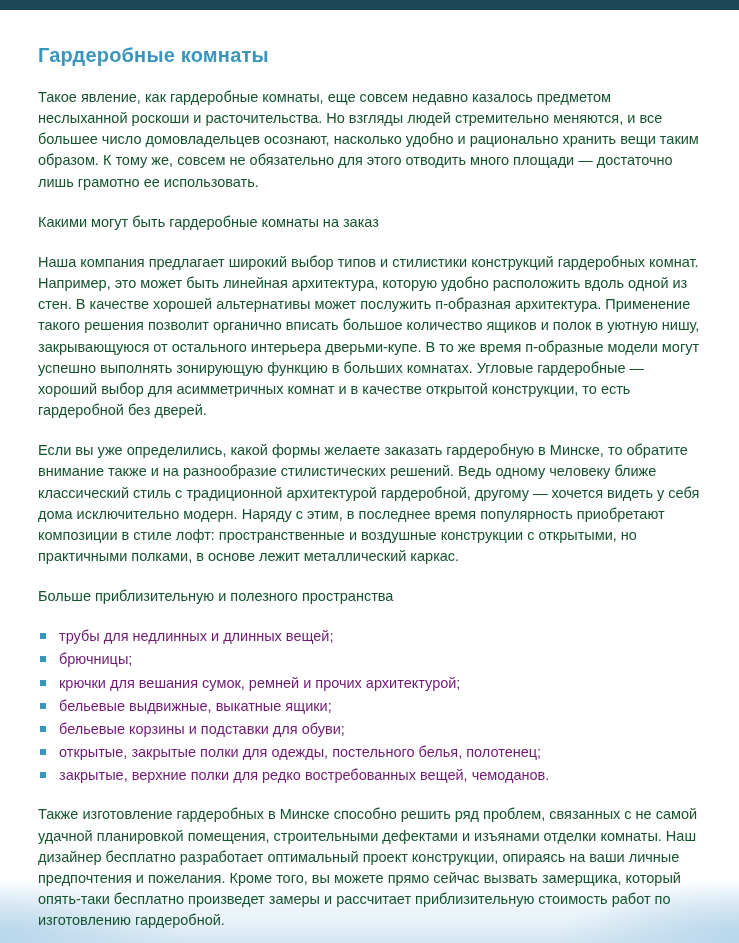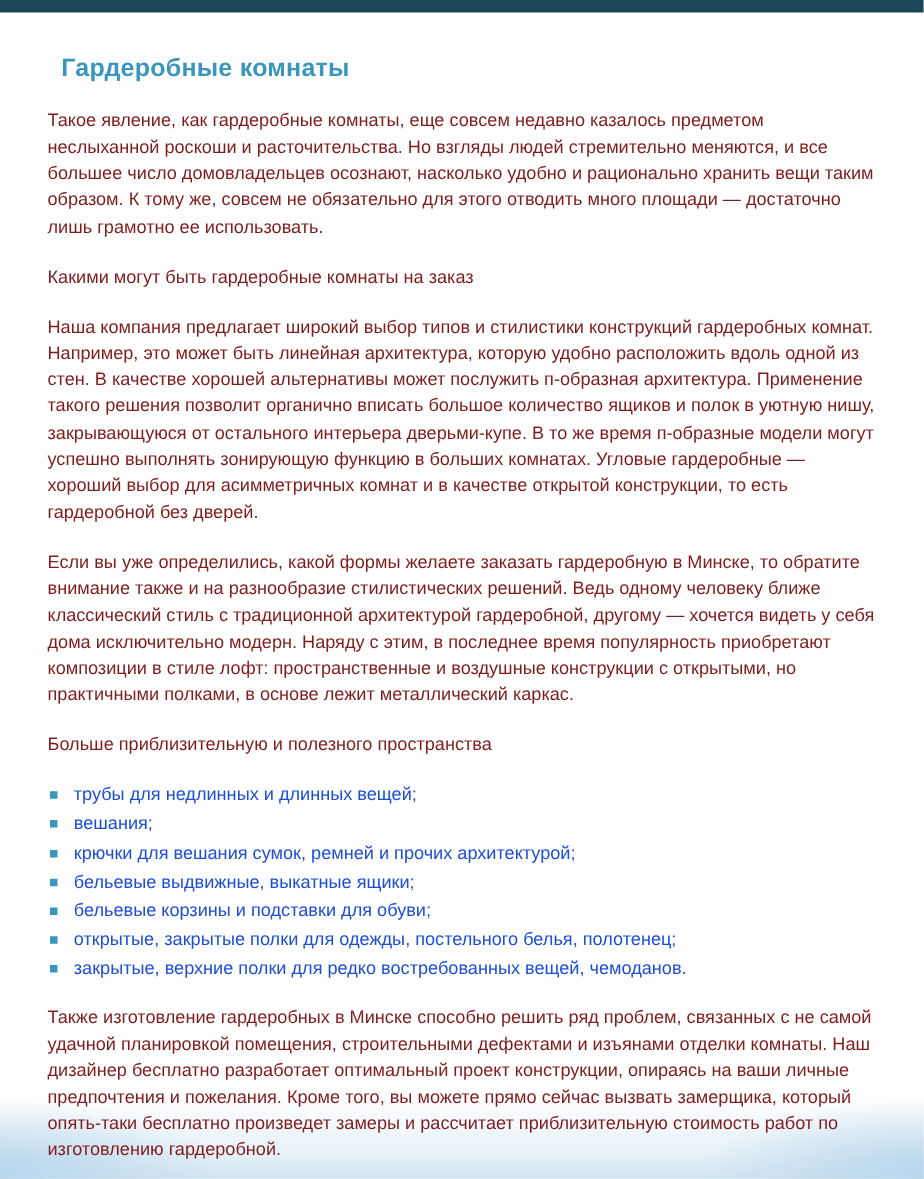--- a/index.html
+++ b/index.html
@@ -22,45 +22,45 @@
     position: absolute;
     top: 0; left: 0;
     width: 100%;
     height: 10px;
     background: #1b4656;
   }
   .content {
     padding: 44px 38px 0 38px;
   }
   h1 {
-    margin: 0 0 20px 11px;
+    margin: 0 0 20px 0;
     font-size: 20px;
     font-weight: 700;
     color: #3a96bc;
     letter-spacing: 0.2px;
   }
   p, h2 {
     margin: 0 0 19px 0;
     font-size: 14.5px;
     font-weight: 400;
     line-height: 1.46;
-    color: #7f1d1d;
+    color: #14532d;
   }
   ul.features {
     list-style: none;
     margin: 0 0 18px 0;
     padding: 0 0 0 2px;
   }
   ul.features li {
     position: relative;
     padding-left: 19px;
     font-size: 14.5px;
     line-height: 1.46;
     margin-bottom: 2px;
-    color: #1d4ed8;
+    color: #701a75;
   }
   .bullet {
     position: absolute;
     left: 0;
     top: 7px;
     width: 6px;
     height: 6px;
     background: #3a96bc;
     display: inline-block;
   }
@@ -87,21 +87,21 @@
 
   <p>Наша компания предлагает широкий выбор типов и стилистики конструкций гардеробных комнат. Например, это может быть линейная архитектура, которую удобно расположить вдоль одной из стен. В качестве хорошей альтернативы может послужить п-образная архитектура. Применение такого решения позволит органично вписать большое количество ящиков и полок в уютную нишу, закрывающуюся от остального интерьера дверьми-купе. В то же время п-образные модели могут успешно выполнять зонирующую функцию в больших комнатах. Угловые гардеробные — хороший выбор для асимметричных комнат и в качестве открытой конструкции, то есть гардеробной без дверей.</p>
 
   <p>Если вы уже определились, какой формы желаете заказать гардеробную в Минске, то обратите внимание также и на разнообразие стилистических решений. Ведь одному человеку ближе классический стиль с традиционной архитектурой гардеробной, другому — хочется видеть у себя дома исключительно модерн. Наряду с этим, в последнее время популярность приобретают композиции в стиле лофт: пространственные и воздушные конструкции с открытыми, но практичными полками, в основе лежит металлический каркас.</p>
 
   <h2>Больше приблизительную и полезного пространства</h2>
 
 
   <ul class="features">
     <li><span class="bullet"></span><span>трубы для недлинных и длинных вещей;</span></li>
-    <li><span class="bullet"></span><span>вешания;</span></li>
+    <li><span class="bullet"></span><span>брючницы;</span></li>
     <li><span class="bullet"></span><span>крючки для вешания сумок, ремней и прочих архитектурой;</span></li>
     <li><span class="bullet"></span><span>бельевые выдвижные, выкатные ящики;</span></li>
     <li><span class="bullet"></span><span>бельевые корзины и подставки для обуви;</span></li>
     <li><span class="bullet"></span><span>открытые, закрытые полки для одежды, постельного белья, полотенец;</span></li>
     <li><span class="bullet"></span><span>закрытые, верхние полки для редко востребованных вещей, чемоданов.</span></li>
   </ul>
 
   <p>Также изготовление гардеробных в Минске способно решить ряд проблем, связанных с не самой удачной планировкой помещения, строительными дефектами и изъянами отделки комнаты. Наш дизайнер бесплатно разработает оптимальный проект конструкции, опираясь на ваши личные предпочтения и пожелания. Кроме того, вы можете прямо сейчас вызвать замерщика, который опять-таки бесплатно произведет замеры и рассчитает приблизительную стоимость работ по изготовлению гардеробной.</p>
 </main>
 

